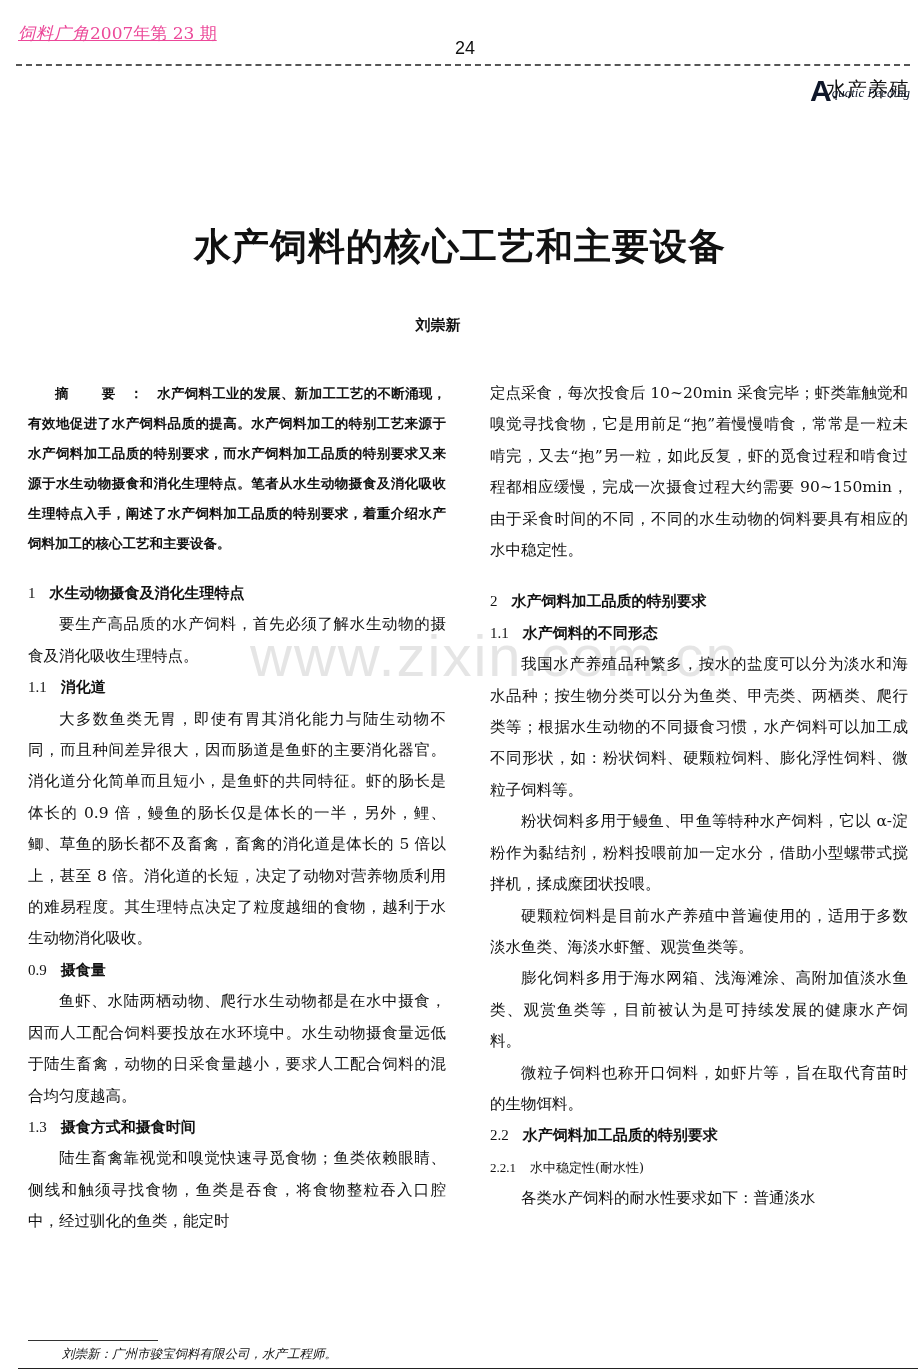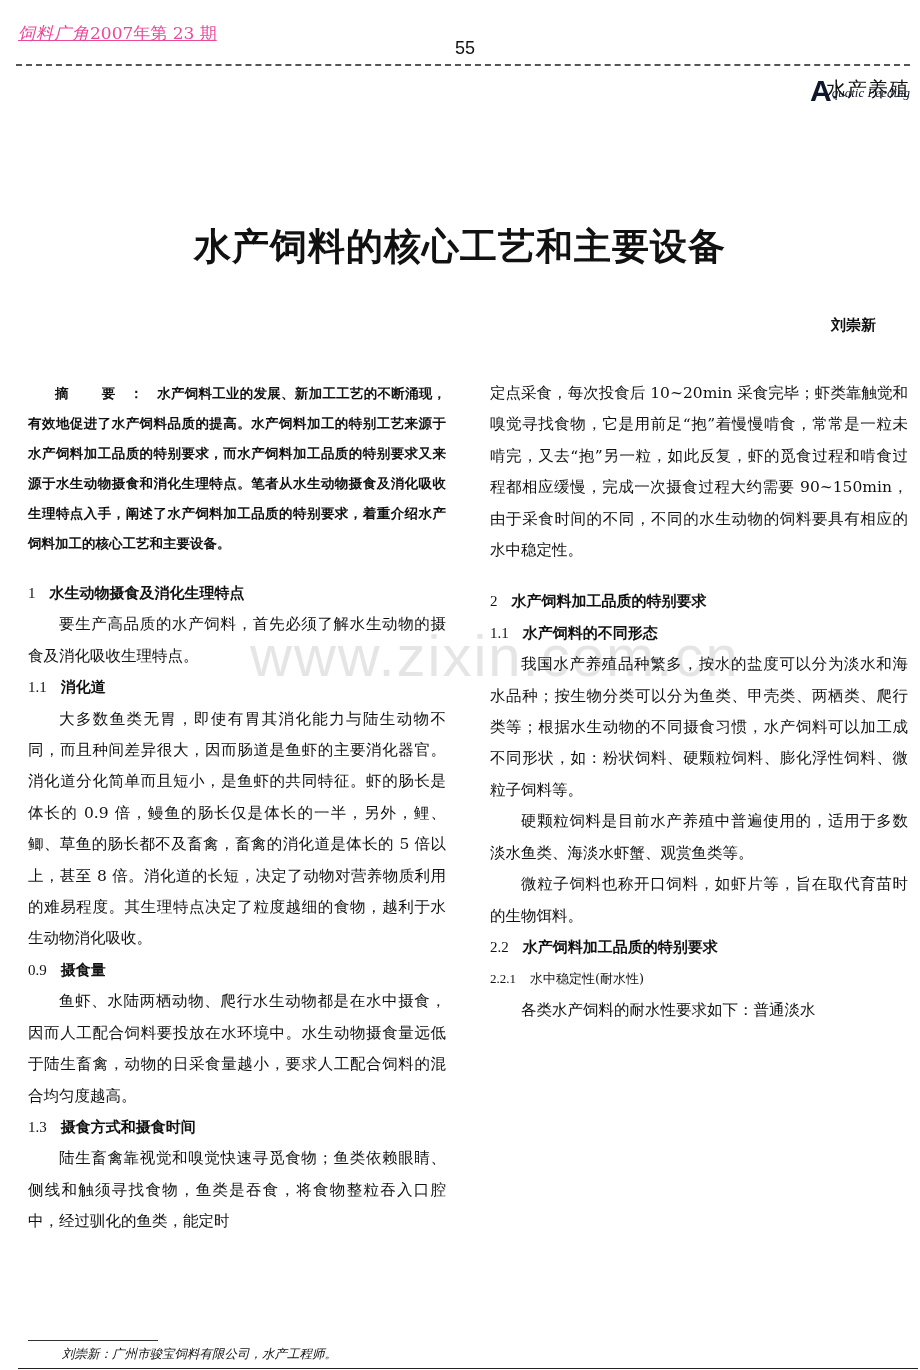--- a/index.html
+++ b/index.html
@@ -11,21 +11,21 @@
   .journal { position: absolute; left: 18px; top: 22px; font-size: 17px; color: #ec4899; text-decoration: underline; }
   .journal .jname { font-style: italic; font-family: "DejaVu Serif", serif; letter-spacing: 1px; }
   .pageno { position: absolute; left: 455px; top: 38px; font-size: 18px; font-family: "Liberation Sans", sans-serif; }
   .section-cn { position: absolute; right: 10px; top: 36px; font-size: 20px; font-family: "DejaVu Sans", sans-serif; letter-spacing: 1px; margin-top: 40px; }
   .header-rule { position: absolute; left: 16px; top: 64px; width: 894px; height: 0; border-top: 2px dashed #555; }
   .section-en { position: absolute; right: 10px; top: 74px; font-size: 13px; font-style: italic; font-family: "Liberation Serif", serif; color: #0f172a; }
   .section-en .big { font-size: 30px; font-style: normal; font-weight: bold; font-family: "Liberation Sans", sans-serif; vertical-align: -4px; }
 
   .title { position: absolute; left: 0; width: 920px; top: 222px; text-align: center;
     font-size: 37px; font-weight: bold; font-family: "DejaVu Sans", sans-serif; letter-spacing: 1px; }
-  .author { position: absolute; left: 0; width: 876px; top: 316px; text-align: right;
+  .author { position: absolute; left: 0; width: 876px; top: 316px; text-align: center;
     font-size: 15px; font-weight: bold; font-family: "DejaVu Sans", sans-serif; }
 
   .col { position: absolute; top: 378px; font-size: 15.5px; line-height: 31.4px; }
   .col.left { left: 28px; width: 418px; }
   .col.right { left: 490px; width: 418px; }
   .p { text-align: justify; text-align-last: left; margin: 0; }
   .indent { text-indent: 2em; }
   .abstract { font-size: 13.5px; line-height: 30px; font-weight: bold; font-family: "DejaVu Sans", sans-serif; }
   .abstract .lbl { letter-spacing: 14px; }
   .kw { font-size: 13.5px; line-height: 30px; font-weight: bold; font-family: "DejaVu Sans", sans-serif; text-indent: 2em; margin-top: 0; }
@@ -42,21 +42,21 @@
   .watermark { position: absolute; left: 250px; top: 622px; font-size: 58px;
     font-family: "Liberation Sans", sans-serif; color: rgba(180,180,180,0.35); letter-spacing: 2px; pointer-events: none; }
 </style>
 </head>
 <body>
 
 <div class="header">
   <div class="journal">
     <span class="jname">饲料广角</span><span>2007年第 23 期</span>
   </div>
-  <div class="pageno">55</div>
+  <div class="pageno">24</div>
   <div class="section-cn">水产养殖</div>
   <div class="header-rule"></div>
   <div class="section-en">
     <span class="big">A</span><span>quatic Feeding</span>
   </div>
 </div>
 
 <div class="title">水产饲料的核心工艺和主要设备</div>
 <div class="author">刘崇新</div>
 
@@ -80,21 +80,23 @@
 </div>
 
 <div class="col right">
   <p class="p">定点采食，每次投食后 10~20min 采食完毕；虾类靠触觉和嗅觉寻找食物，它是用前足“抱”着慢慢啃食，常常是一粒未啃完，又去“抱”另一粒，如此反复，虾的觅食过程和啃食过程都相应缓慢，完成一次摄食过程大约需要 90~150min，由于采食时间的不同，不同的水生动物的饲料要具有相应的水中稳定性。</p>
   <div class="gap"></div>
 
   <p class="h1"><span class="num">2</span><span>水产饲料加工品质的特别要求</span></p>
 
   <p class="h2"><span class="num">1.1</span><span>水产饲料的不同形态</span></p>
   <p class="p indent">我国水产养殖品种繁多，按水的盐度可以分为淡水和海水品种；按生物分类可以分为鱼类、甲壳类、两栖类、爬行类等；根据水生动物的不同摄食习惯，水产饲料可以加工成不同形状，如：粉状饲料、硬颗粒饲料、膨化浮性饲料、微粒子饲料等。</p>
+  <p class="p indent">粉状饲料多用于鳗鱼、甲鱼等特种水产饲料，它以 α-淀粉作为黏结剂，粉料投喂前加一定水分，借助小型螺带式搅拌机，揉成糜团状投喂。</p>
   <p class="p indent">硬颗粒饲料是目前水产养殖中普遍使用的，适用于多数淡水鱼类、海淡水虾蟹、观赏鱼类等。</p>
+  <p class="p indent">膨化饲料多用于海水网箱、浅海滩涂、高附加值淡水鱼类、观赏鱼类等，目前被认为是可持续发展的健康水产饲料。</p>
   <p class="p indent">微粒子饲料也称开口饲料，如虾片等，旨在取代育苗时的生物饵料。</p>
 
   <p class="h2"><span class="num">2.2</span><span>水产饲料加工品质的特别要求</span></p>
 
   <p class="h3"><span class="num">2.2.1</span><span>水中稳定性(耐水性)</span></p>
   <p class="p indent">各类水产饲料的耐水性要求如下：普通淡水</p>
 </div>
 
 <div class="footnote-rule"></div>
 <div class="footnote">刘崇新：广州市骏宝饲料有限公司，水产工程师。</div>

